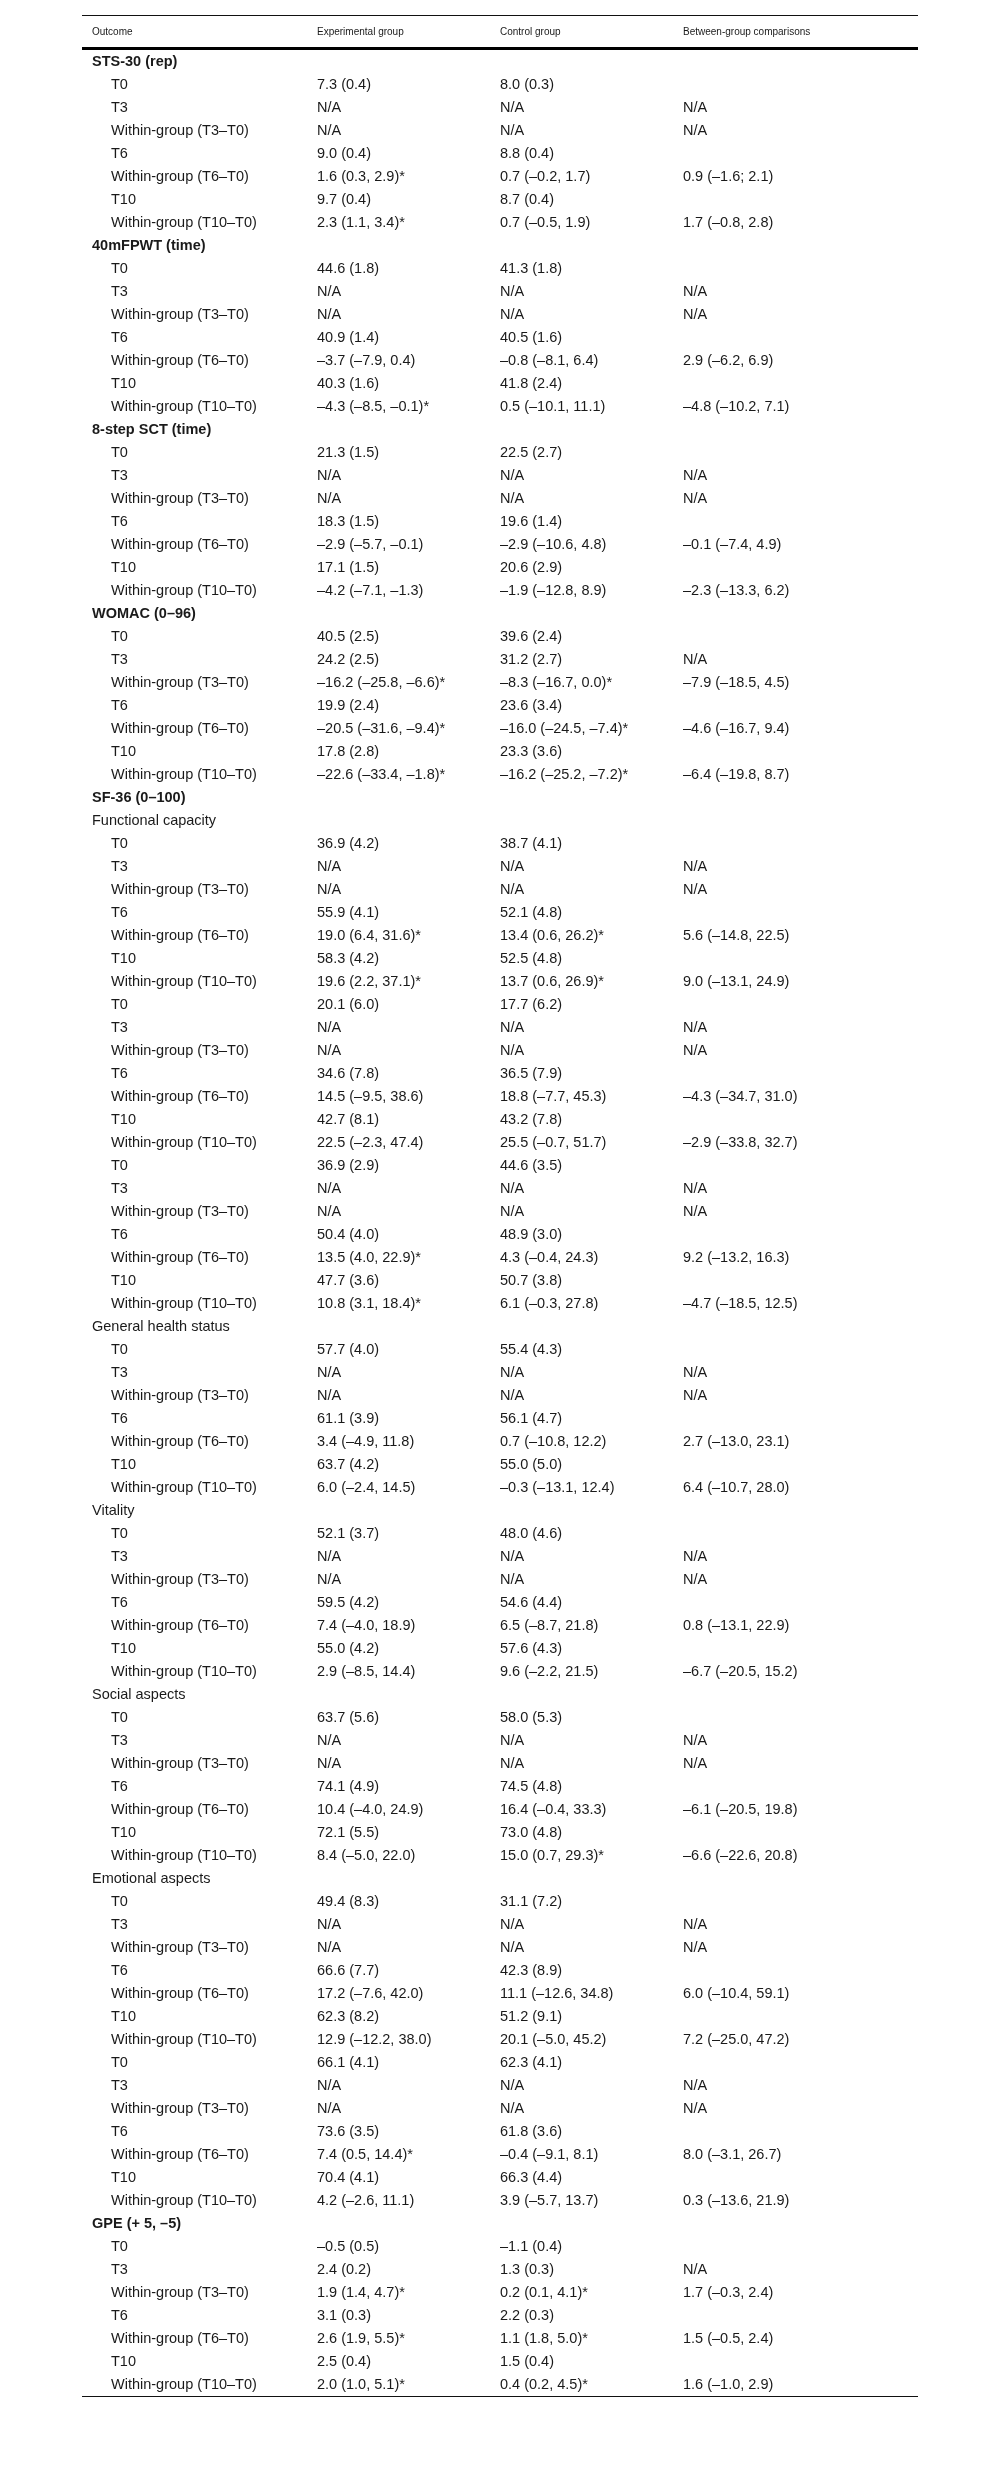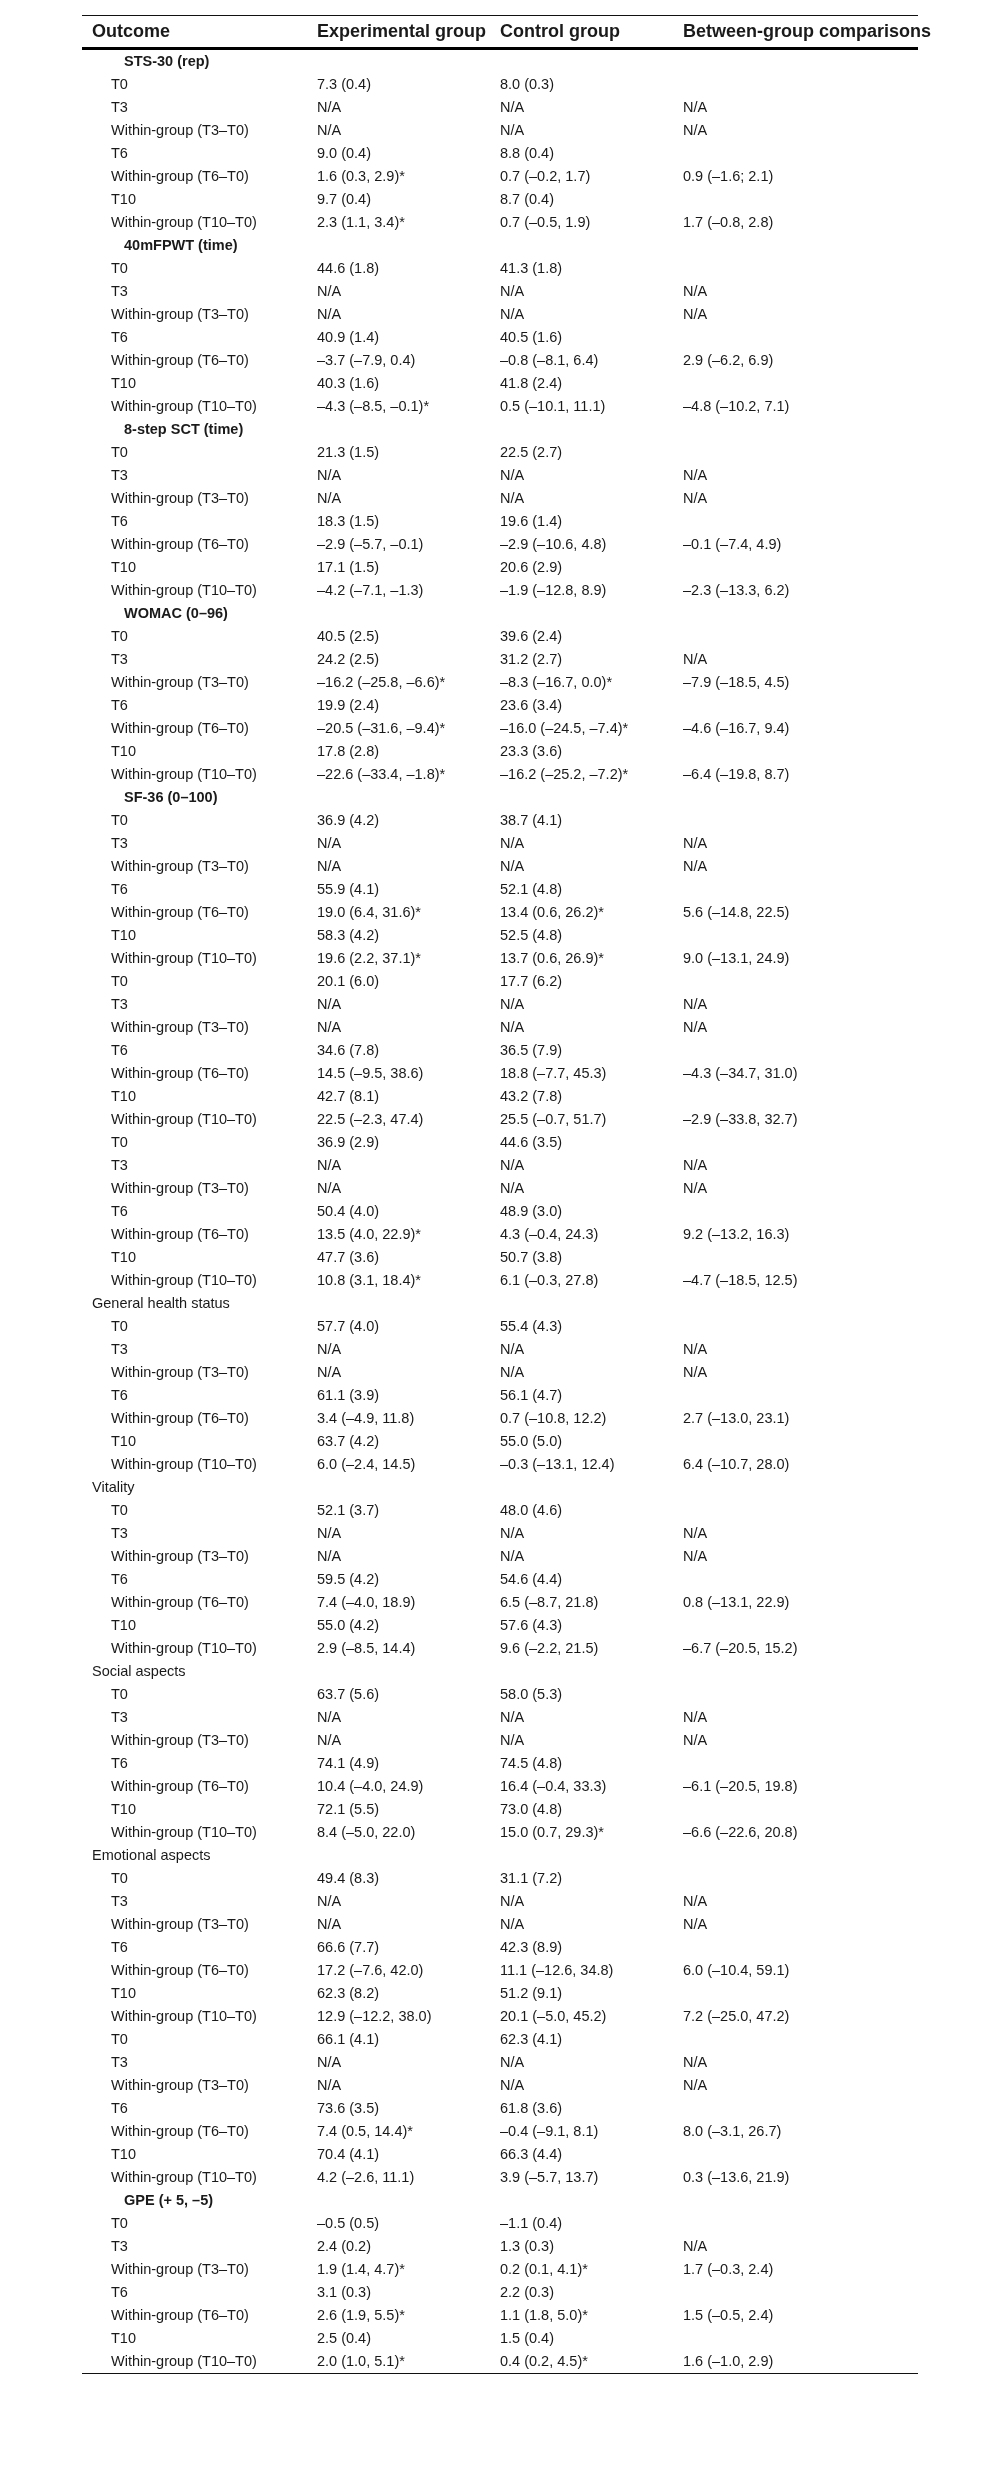--- a/index.html
+++ b/index.html
@@ -1,25 +1,25 @@
 <!DOCTYPE html>
 <html><head>
 <meta charset="utf-8">
 <style>
   html, body { margin: 0; padding: 0; background: #ffffff; }
   body { width: 1000px; height: 2485px; position: relative; font-family: "Liberation Sans", sans-serif; color: #1a1a1a; }
   .tbl { position: absolute; left: 82px; top: 15px; width: 836px; border-top: 1.5px solid #111; border-bottom: 1.5px solid #111; }
   .row { position: relative; height: 23px; line-height: 23px; font-size: 14.5px; white-space: nowrap; }
-  .hdr { height: 31px; line-height: 31px; font-weight: bold; border-bottom: 3px solid #000; font-size: 18px; }
+  .hdr { height: 31px; line-height: 31px; font-weight: normal; border-bottom: 3px solid #000; font-size: 10px; }
   .cell { position: absolute; top: 0; }
   .c0 { left: 10px; }
   .c1 { left: 235px; }
   .c2 { left: 418px; }
   .c3 { left: 601px; }
-  .section .c0 { font-weight: bold; margin-left: 32px; }
+  .section .c0 { font-weight: bold; }
   .sub .c0 { font-weight: normal; }
   .data .c0 { left: 29px; }
   .tbody { padding-top: 0; }
 </style>
 </head>
 <body>
 
 <div class="tbl">
   <div class="row hdr">
     <span class="cell c0">Outcome</span>
@@ -204,20 +204,23 @@
       </div>
       <div class="row data">
         <span class="cell c0">Within-group (T10–T0)</span>
         <span class="cell c1">–22.6 (–33.4, –1.8)*</span>
         <span class="cell c2">–16.2 (–25.2, –7.2)*</span>
         <span class="cell c3">–6.4 (–19.8, 8.7)</span>
       </div>
       <div class="row section">
         <span class="cell c0">SF-36 (0–100)</span>
       </div>
+      <div class="row sub">
+        <span class="cell c0">Functional capacity</span>
+      </div>
       <div class="row data">
         <span class="cell c0">T0</span>
         <span class="cell c1">36.9 (4.2)</span>
         <span class="cell c2">38.7 (4.1)</span>
         <span class="cell c3"></span>
       </div>
       <div class="row data">
         <span class="cell c0">T3</span>
         <span class="cell c1">N/A</span>
         <span class="cell c2">N/A</span>

